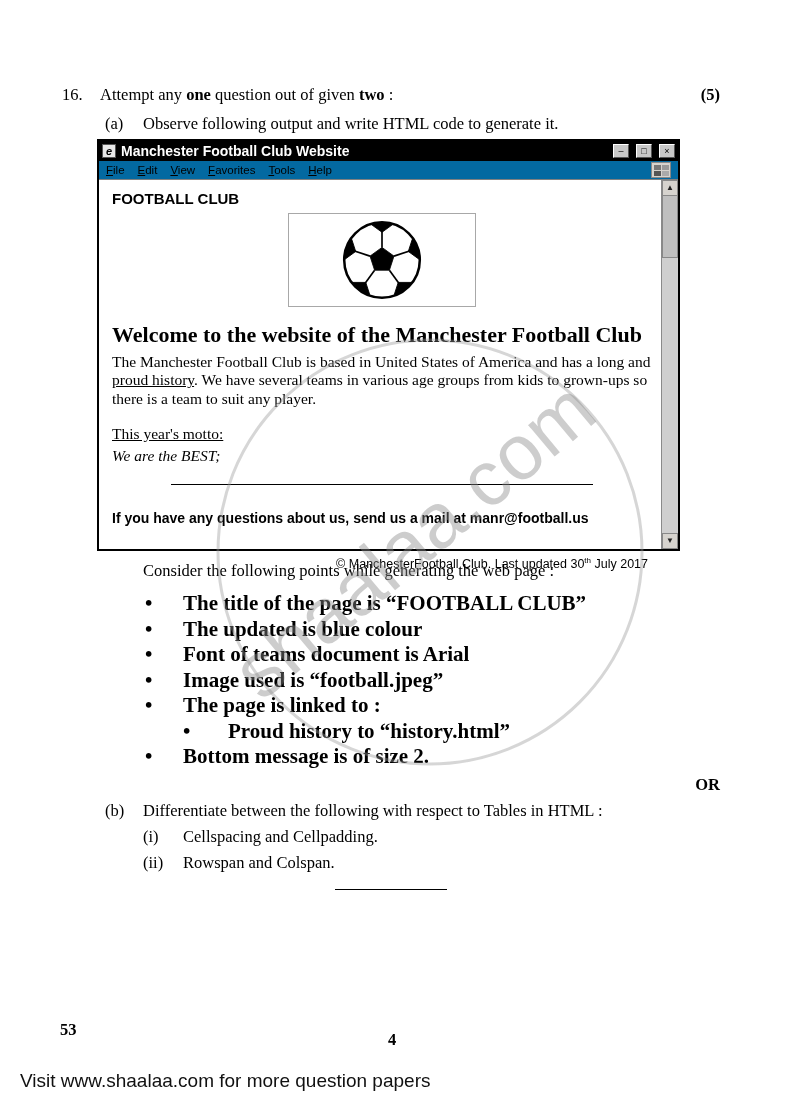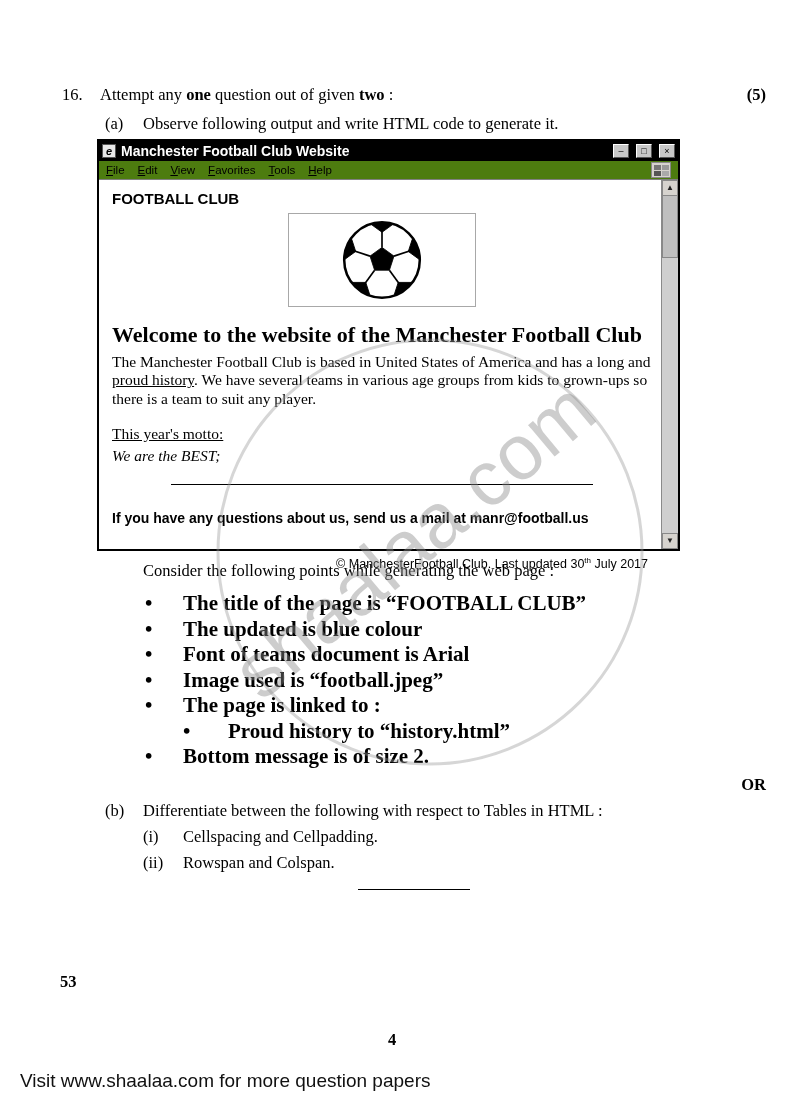--- a/index.html
+++ b/index.html
@@ -2,21 +2,21 @@
 <html><head>
 <meta charset="utf-8">
 <style>
   * { margin:0; padding:0; box-sizing:border-box; }
   html,body { background:#ffffff; }
   .page {
     position:relative; width:800px; height:1110px; margin:0 auto;
     background:#fff; color:#000; overflow:hidden;
     font-family:"Liberation Serif", serif;
   }
-  .flow { position:relative; z-index:1; padding:84px 34px 0 62px; }
+  .flow { position:relative; z-index:1; padding:84px 80px 0 62px; }
 
   
   .watermark-layer { position:absolute; inset:0; z-index:5; pointer-events:none; }
 
   
   .q-row { display:flex; font-size:16.5px; line-height:21px; }
   .q-num { width:38px; }
   .q-body { flex:1; }
   .q-marks { font-weight:bold; }
   .bold { font-weight:bold; }
@@ -29,21 +29,21 @@
     border:2px solid #000; background:#fff;
     font-family:"Liberation Sans", sans-serif;
   }
   .titlebar { height:20px; background:#000; color:#fff; display:flex; align-items:center; padding:0 3px; gap:5px; }
   .ie-logo { width:14px; height:14px; background:#e8e8e8; color:#000; font-weight:bold; font-style:italic;
              font-size:11px; display:flex; align-items:center; justify-content:center; border:1px solid #555; }
   .t-title { font-size:14px; font-weight:bold; flex:1; white-space:nowrap; overflow:hidden; }
   .win-btn { width:16px; height:14px; margin-left:2px; background:#c8c8c8; color:#000;
              border:1px solid; border-color:#fff #555 #555 #fff; font-size:9px; line-height:11px;
              display:flex; align-items:center; justify-content:center; cursor:default; }
-  .menubar { height:19px; background:#4d7c0f; border-bottom:1px solid #808080;
+  .menubar { height:19px; background:#0369a1; border-bottom:1px solid #808080;
              display:flex; align-items:center; padding:0 7px; gap:13px; font-size:11.5px; color:#000; }
   .menu-item { display:inline-block; }
   .menu-item::first-letter { text-decoration:underline; }
   .win-flag { margin-left:auto; width:20px; height:16px; background:#d6d3ce; border:1px solid #888;
               display:grid; grid-template-columns:7px 7px; grid-template-rows:5px 5px; gap:1px; place-content:center; }
   .win-flag i { display:block; background:#777; }
   .win-flag i:nth-child(2){ background:#999; }
   .win-flag i:nth-child(3){ background:#555; }
   .win-flag i:nth-child(4){ background:#aaa; }
 
@@ -73,21 +73,21 @@
   .bullets li { position:relative; padding-left:38px; line-height:21px; margin-bottom:4.5px; }
   .bullets li::before { content:"•"; position:absolute; left:0; top:0; }
   .bullets li.sub { margin-left:38px; padding-left:45px; }
   .or { text-align:right; font-weight:bold; font-size:16.5px; margin-top:7px; line-height:21px; }
   .pb-row { display:flex; margin-top:5px; padding-left:43px; font-size:16.5px; line-height:21px; }
   .pb-label { width:38px; }
   .pb-sub { display:flex; margin-top:5px; padding-left:81px; font-size:16.5px; line-height:21px; }
   .pb-sub .lbl { width:40px; }
   .end-line { width:112px; margin:16px auto 0; border:0; border-top:1.6px solid #000; }
 
-  .foot-left { position:absolute; left:60px; top:972px; font-weight:bold; font-size:16.5px; z-index:1; }
+  .foot-left { position:absolute; left:60px; top:1020px; font-weight:bold; font-size:16.5px; z-index:1; }
   .foot-center { position:absolute; left:388px; top:1030px; font-weight:bold; font-size:16.5px; z-index:1; }
   .banner { position:absolute; left:20px; top:1070px; z-index:6;
             font-family:"Liberation Sans", sans-serif; font-size:19px; color:#111; }
 </style>
 </head>
 <body>
 
 <div class="page">
 
   <div class="watermark-layer">

